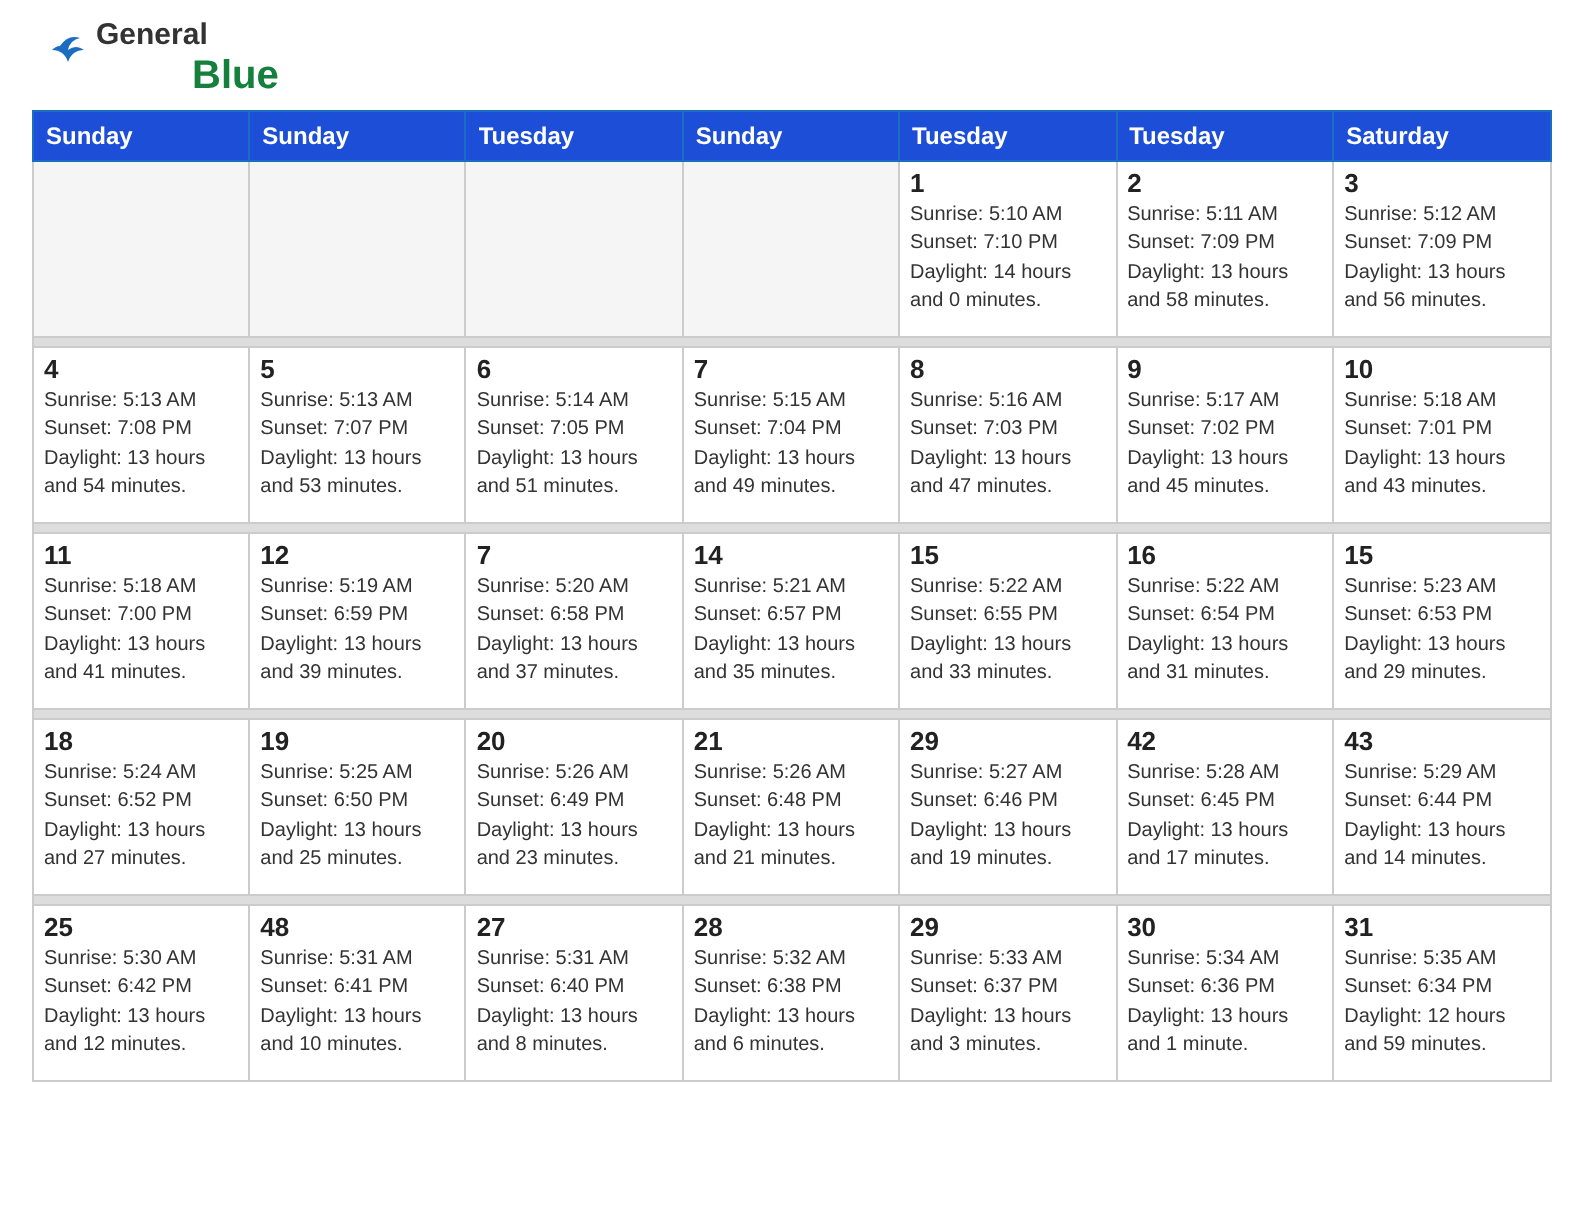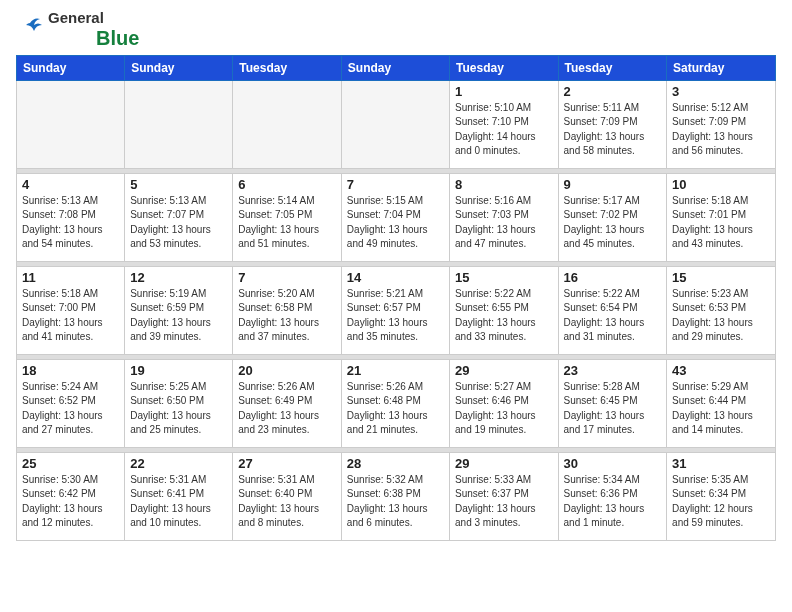--- a/index.html
+++ b/index.html
@@ -212,38 +212,38 @@
           </td>
           <td>
             <span class="day-num">21</span>
             <div class="day-info">Sunrise: 5:26 AM<br>Sunset: 6:48 PM<br>Daylight: 13 hours and 21 minutes.</div>
           </td>
           <td>
             <span class="day-num">29</span>
             <div class="day-info">Sunrise: 5:27 AM<br>Sunset: 6:46 PM<br>Daylight: 13 hours and 19 minutes.</div>
           </td>
           <td>
-            <span class="day-num">23</span>
+            <span class="day-num">42</span>
             <div class="day-info">Sunrise: 5:28 AM<br>Sunset: 6:45 PM<br>Daylight: 13 hours and 17 minutes.</div>
           </td>
           <td>
             <span class="day-num">43</span>
             <div class="day-info">Sunrise: 5:29 AM<br>Sunset: 6:44 PM<br>Daylight: 13 hours and 14 minutes.</div>
           </td>
         </tr>
         <tr>
           <td colspan="7" style="height: 5px; background: rgb(221, 221, 221); padding: 0px;"></td>
         </tr>
         <tr>
           <td>
             <span class="day-num">25</span>
             <div class="day-info">Sunrise: 5:30 AM<br>Sunset: 6:42 PM<br>Daylight: 13 hours and 12 minutes.</div>
           </td>
           <td>
-            <span class="day-num">22</span>
+            <span class="day-num">48</span>
             <div class="day-info">Sunrise: 5:31 AM<br>Sunset: 6:41 PM<br>Daylight: 13 hours and 10 minutes.</div>
           </td>
           <td>
             <span class="day-num">27</span>
             <div class="day-info">Sunrise: 5:31 AM<br>Sunset: 6:40 PM<br>Daylight: 13 hours and 8 minutes.</div>
           </td>
           <td>
             <span class="day-num">28</span>
             <div class="day-info">Sunrise: 5:32 AM<br>Sunset: 6:38 PM<br>Daylight: 13 hours and 6 minutes.</div>
           </td>

